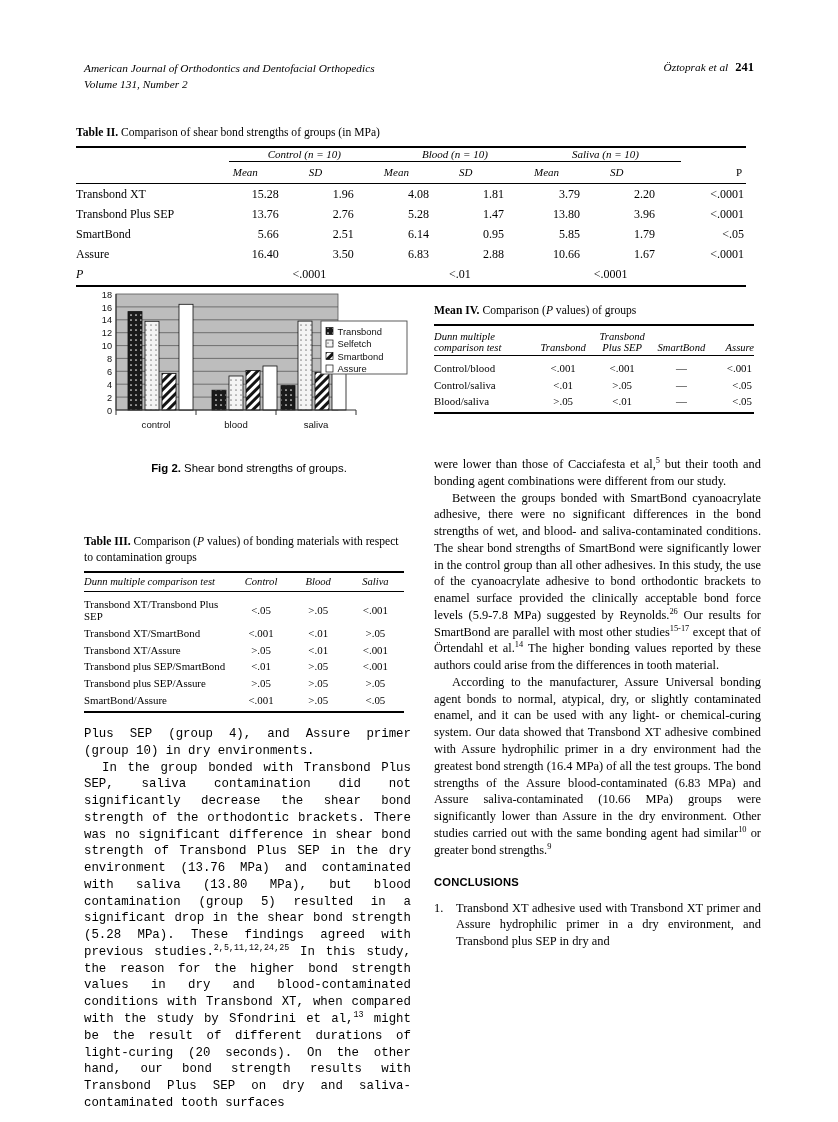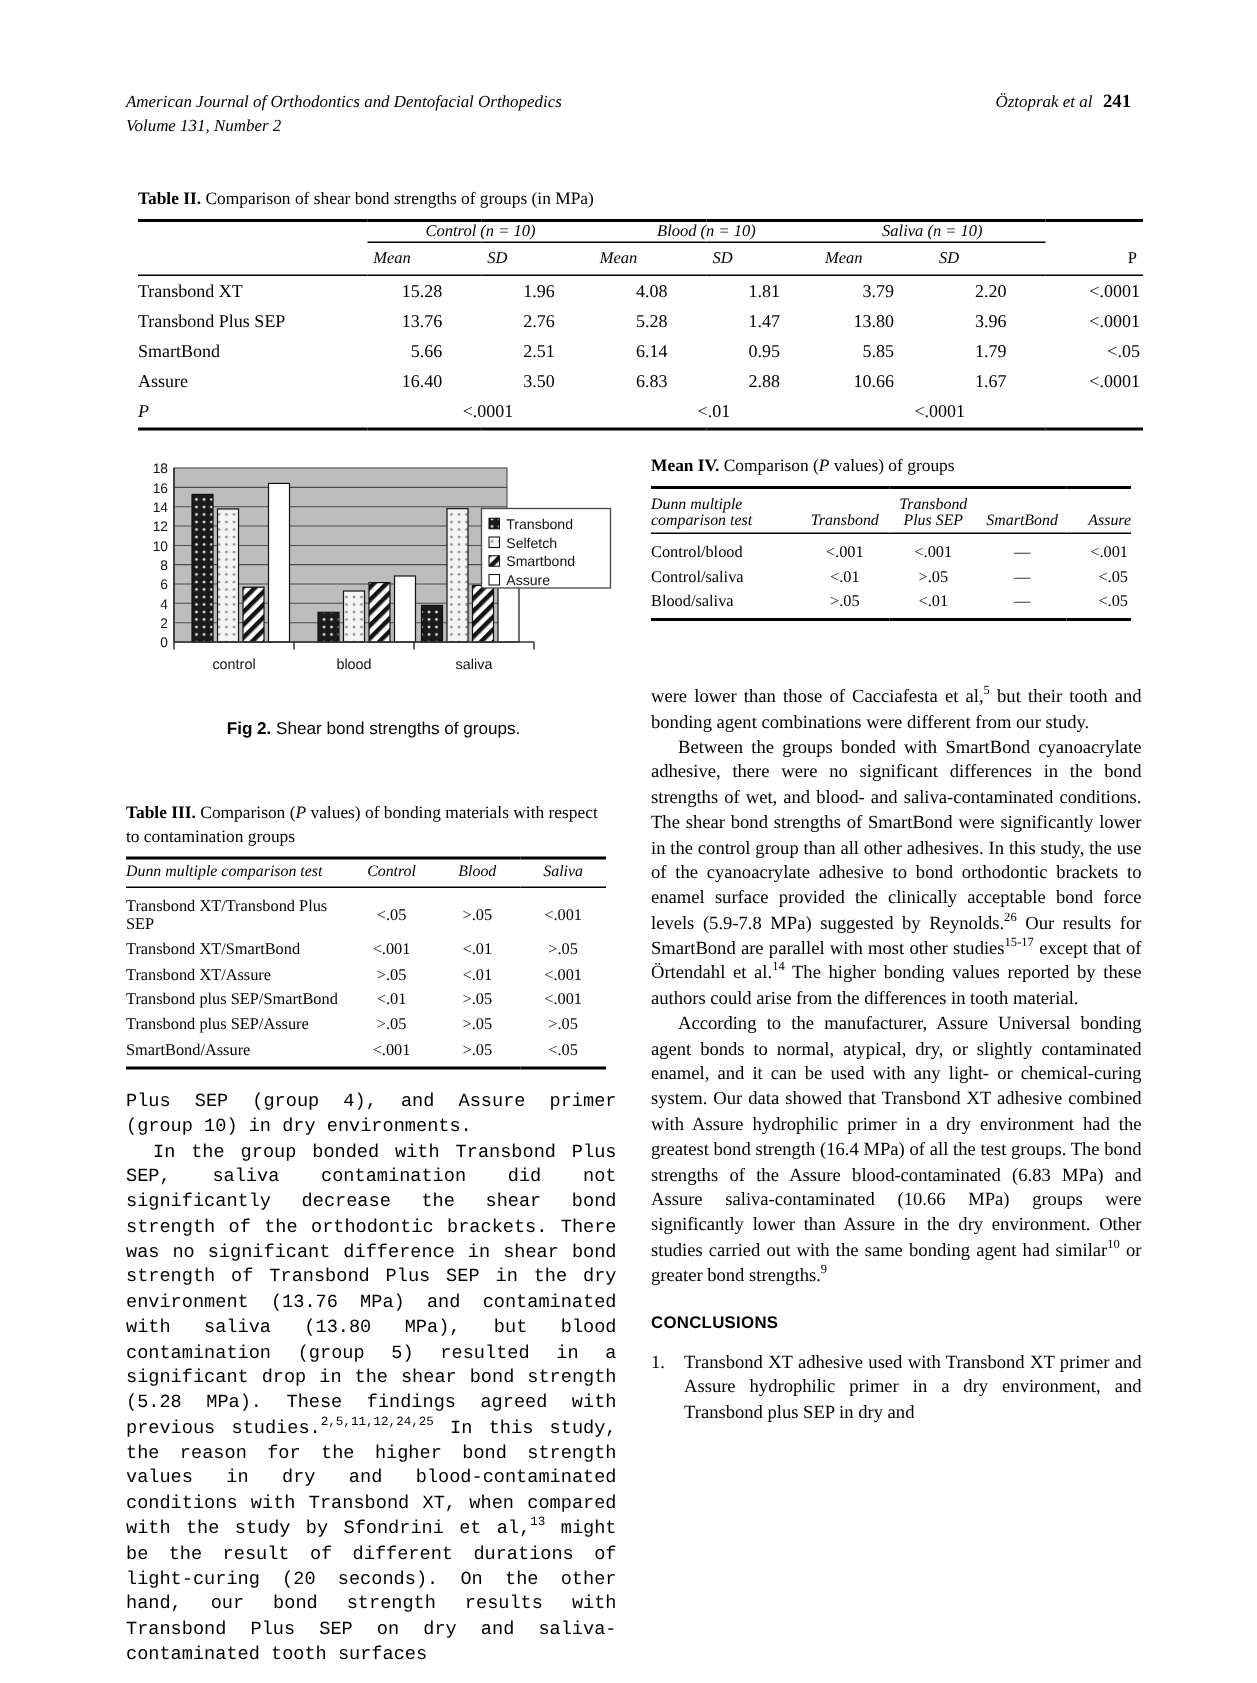--- a/index.html
+++ b/index.html
@@ -25,42 +25,42 @@
   .runhead-right .pageno { font-style:normal; font-weight:bold; font-size:12.5px; margin-left:7px; }
 
   
   .tbl-caption { font-size:11.6px; }
   .tbl-caption b { font-weight:bold; }
 
   table.data { border-collapse:collapse; width:100%; }
   table.data td, table.data th { padding:0; font-weight:normal; }
 
   
-  #table2-wrap { position:absolute; left:92px; top:126px; width:670px; }
+  #table2-wrap { position:absolute; left:76px; top:126px; width:670px; }
   #table2-wrap .cap { margin-bottom:7px; }
   #t2 { font-size:11.1px; }
   #t2 col.c0 { width:170px; }
   #t2 col.cnum { width:80px; }
   #t2 col.cp { width:70px; }
   #t2 .grouphdr td { text-align:center; font-style:italic; font-size:11px; padding-bottom:1px; }
   #t2 .grouphdr td.g { border-bottom:1px solid #000; }
   #t2 .subhdr td { font-style:italic; font-size:11px; padding-top:4px; padding-bottom:5px;margin-top:36px; }
   #t2 .subhdr td.num { text-align:left; padding-left:4px; }
   #t2 .subhdr td.p { text-align:right; font-style:normal; padding-right:4px; }
   #t2 tbody td { padding-top:2.6px; padding-bottom:2.6px; font-size:12px; }
   #t2 tbody td.num { text-align:right; padding-right:26px; }
   #t2 tbody td.pv { text-align:right; padding-right:2px; }
   #t2 .prow td { font-style:italic; }
   #t2 .prow td.pspan { font-style:normal; text-align:center; padding-left:10px; }
   .topline { border-top:2.2px solid #000; }
   .botline { border-bottom:2.2px solid #000; }
   .midline { border-bottom:1px solid #000; }
 
   
-  #fig2 { position:absolute; left:84px; top:306px; width:330px; }
+  #fig2 { position:absolute; left:84px; top:288px; width:330px; }
   .chart-area { position:relative; width:325px; height:152px; }
   .chart-svg { display:block; }
   .fig-caption { margin-top:22px; text-align:center; font-family:"Liberation Sans", sans-serif; font-size:11.4px; }
   .fig-caption b { font-weight:bold; }
 
   
   #table4-wrap { position:absolute; left:434px; top:304px; width:320px; }
   #table4-wrap .cap { margin-bottom:7px; }
   #t4 { font-size:10.6px; }
   #t4 col.c0 { width:108px; }

